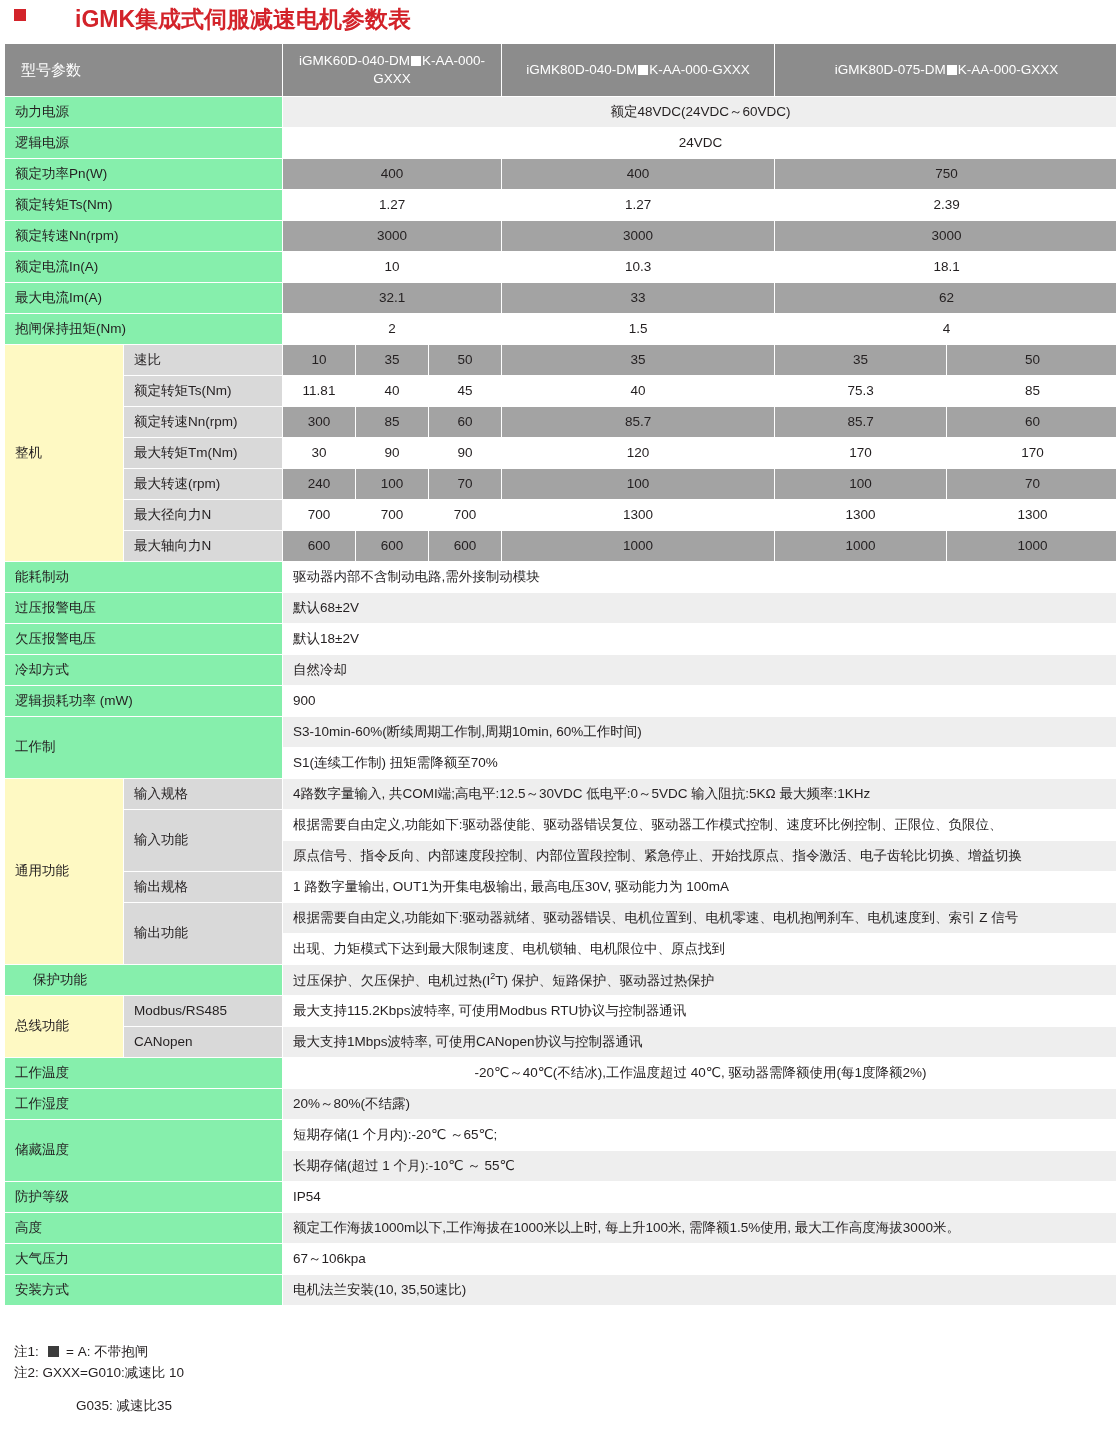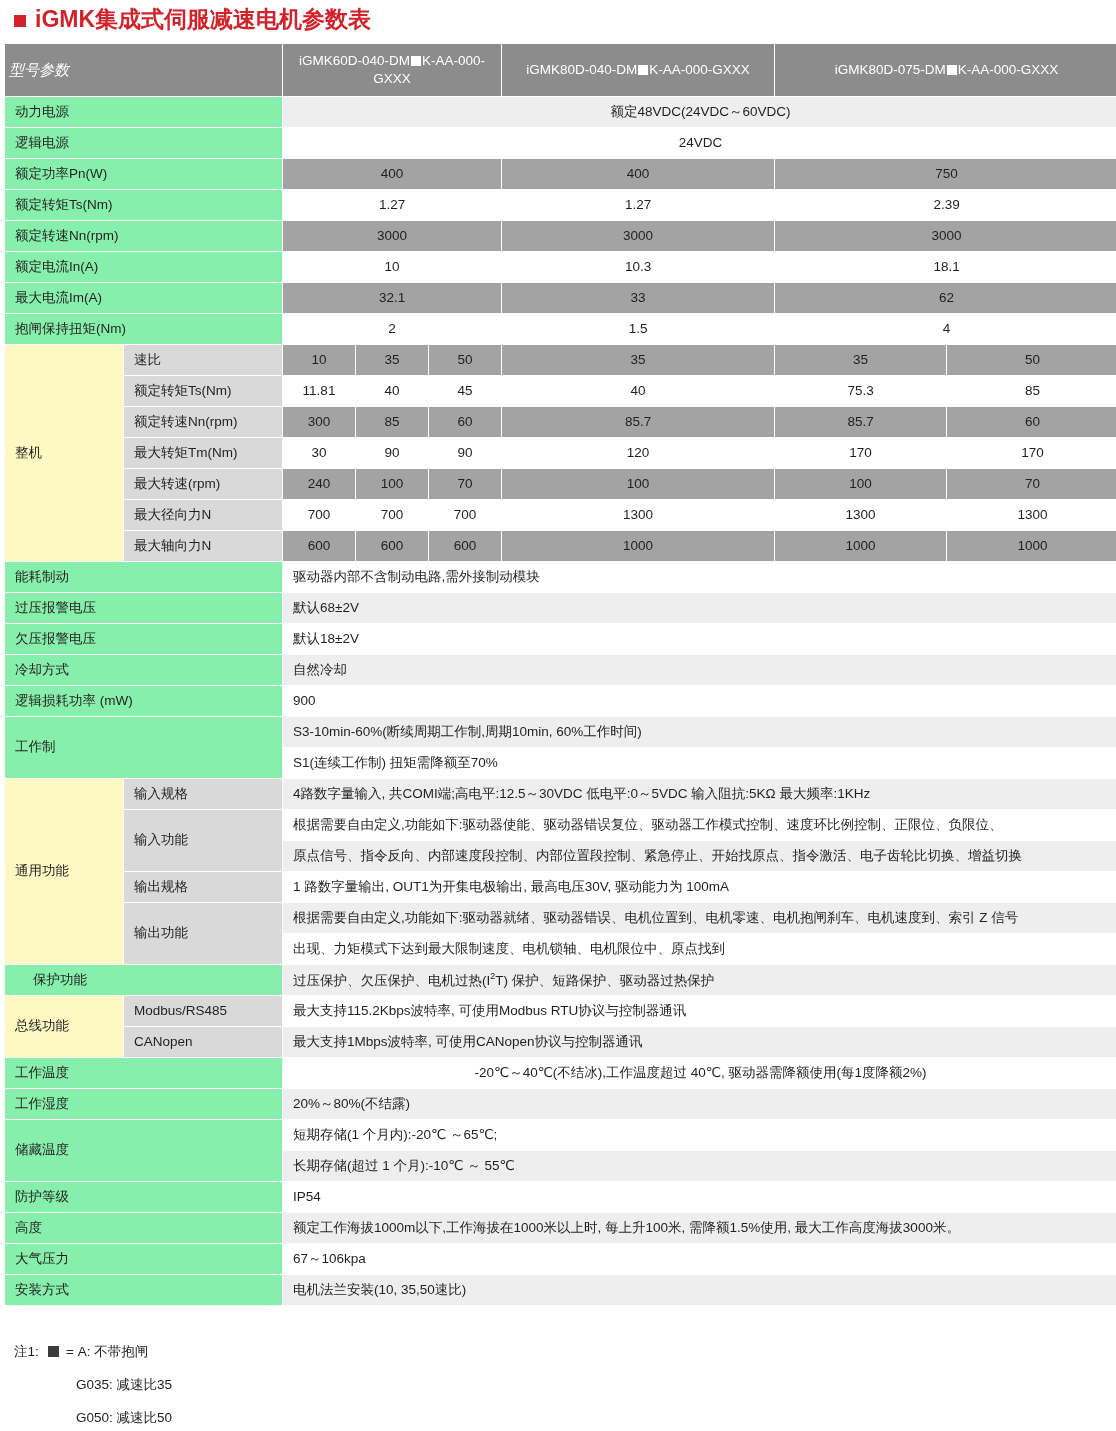--- a/index.html
+++ b/index.html
@@ -8,22 +8,23 @@
     width:1116px;
     background:#ffffff;
     font-family:"Liberation Sans","DejaVu Sans",sans-serif;
     color:#231f20;
     -webkit-font-smoothing:antialiased;
   }
   .page { width:1116px; padding:0; position:relative; }
 
   
   .title-row {
-    display:flex; align-items:center;
+    display:flex; align-items:flex-start;
     padding:8px 0 12px 14px;
+    gap:40px;
   }
   .title-bullet {
     width:12px; height:12px; background:#d3232a; margin-right:9px;
     flex:0 0 auto; position:relative; top:1px;
   }
   .title-text {
     color:#d3232a; font-size:23px; font-weight:bold; letter-spacing:0px;
     line-height:1;
   }
 
@@ -46,21 +47,21 @@
   }
   
   thead th {
     background:#8c8c8c;
     color:#ffffff;
     font-weight:bold;
     font-size:14px;
     height:52px;
     text-align:center;
   }
-  thead th.hdr-param { text-align:left; padding-left:4px; font-size:15px;font-style:italic; }
+  thead th.hdr-param { text-align:left; padding-left:16px; font-size:15px; }
 
   
   td.lbl {
     background:#86efac;
     text-align:left;
     height:30px;
   }
   td.lbl2 {
     background:#d9d9d9;
     text-align:left;
@@ -356,18 +357,19 @@
       <tr>
         <td class="lbl" colspan="2">安装方式</td>
         <td class="txt alt" colspan="6">电机法兰安装(10, 35,50速比)</td>
       </tr>
 
     </tbody>
   </table>
 
   <div class="notes">
     <div class="ln"><span>注1:  </span><span class="sq-dark"></span><span> = A: 不带抱闸</span></div>
+    <div class="ln">注2: GXXX=G010:减速比 10</div>
     <div class="ln indent2">G035: 减速比35</div>
     <div class="ln indent2">G050: 减速比50</div>
 
   </div>
 
 </div>
 
 </body></html>

